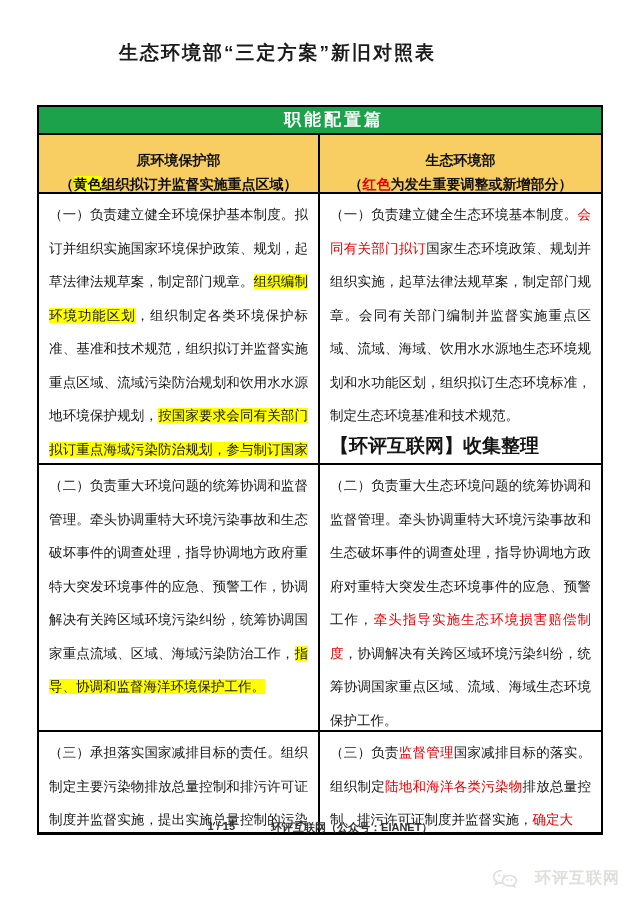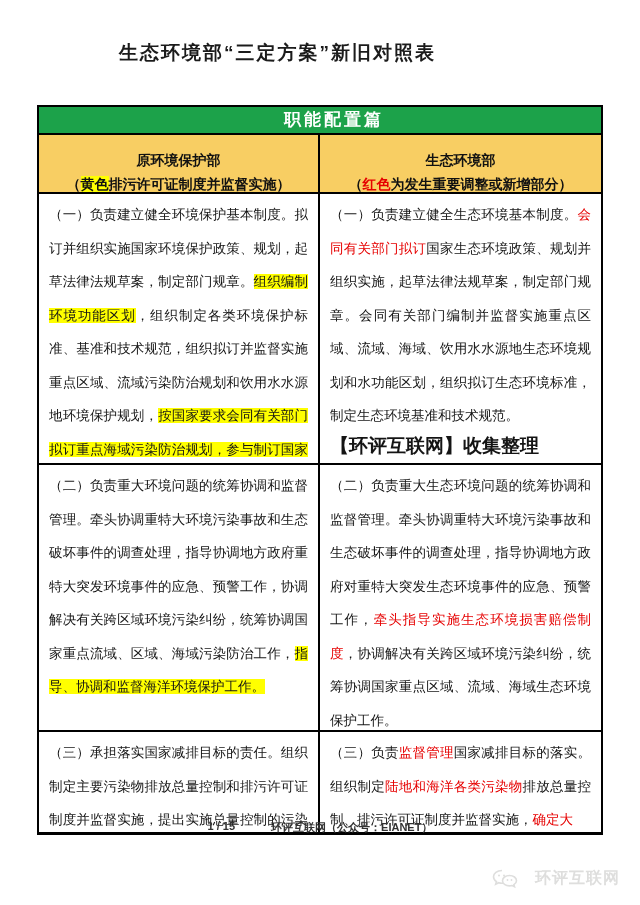--- a/index.html
+++ b/index.html
@@ -65,21 +65,21 @@
 <body>
 
 <h1 class="page-title">生态环境部“三定方案”新旧对照表</h1>
 
 <div class="cmp-table">
   <div class="section-header">职能配置篇</div>
 
   <div class="col-headers">
     <div class="col-header left">
       <div>原环境保护部</div>
-      <div><span>（</span><span class="seg-highlight">黄色</span><span>排污许可证制度并监督实施）</span></div>
+      <div><span>（</span><span class="seg-highlight">黄色</span><span>组织拟订并监督实施重点区域）</span></div>
     </div>
     <div class="col-header right">
       <div>生态环境部</div>
       <div><span>（</span><span class="seg-red">红色</span><span>为发生重要调整或新增部分）</span></div>
     </div>
   </div>
 
   <div class="row row-1">
     <div class="cell left"><span>（一）负责建立健全环境保护基本制度。拟订并组织实施国家环境保护政策、规划，起草法律法规草案，制定部门规章。</span><span class="seg-highlight">组织编制环境功能区划</span><span>，组织制定各类环境保护标准、基准和技术规范，组织拟订并监督实施重点区域、流域污染防治规划和饮用水水源地环境保护规划，</span><span class="seg-highlight">按国家要求会同有关部门拟订重点海域污染防治规划，参与制订国家主体功能区划。</span></div>
     <div class="cell right">

